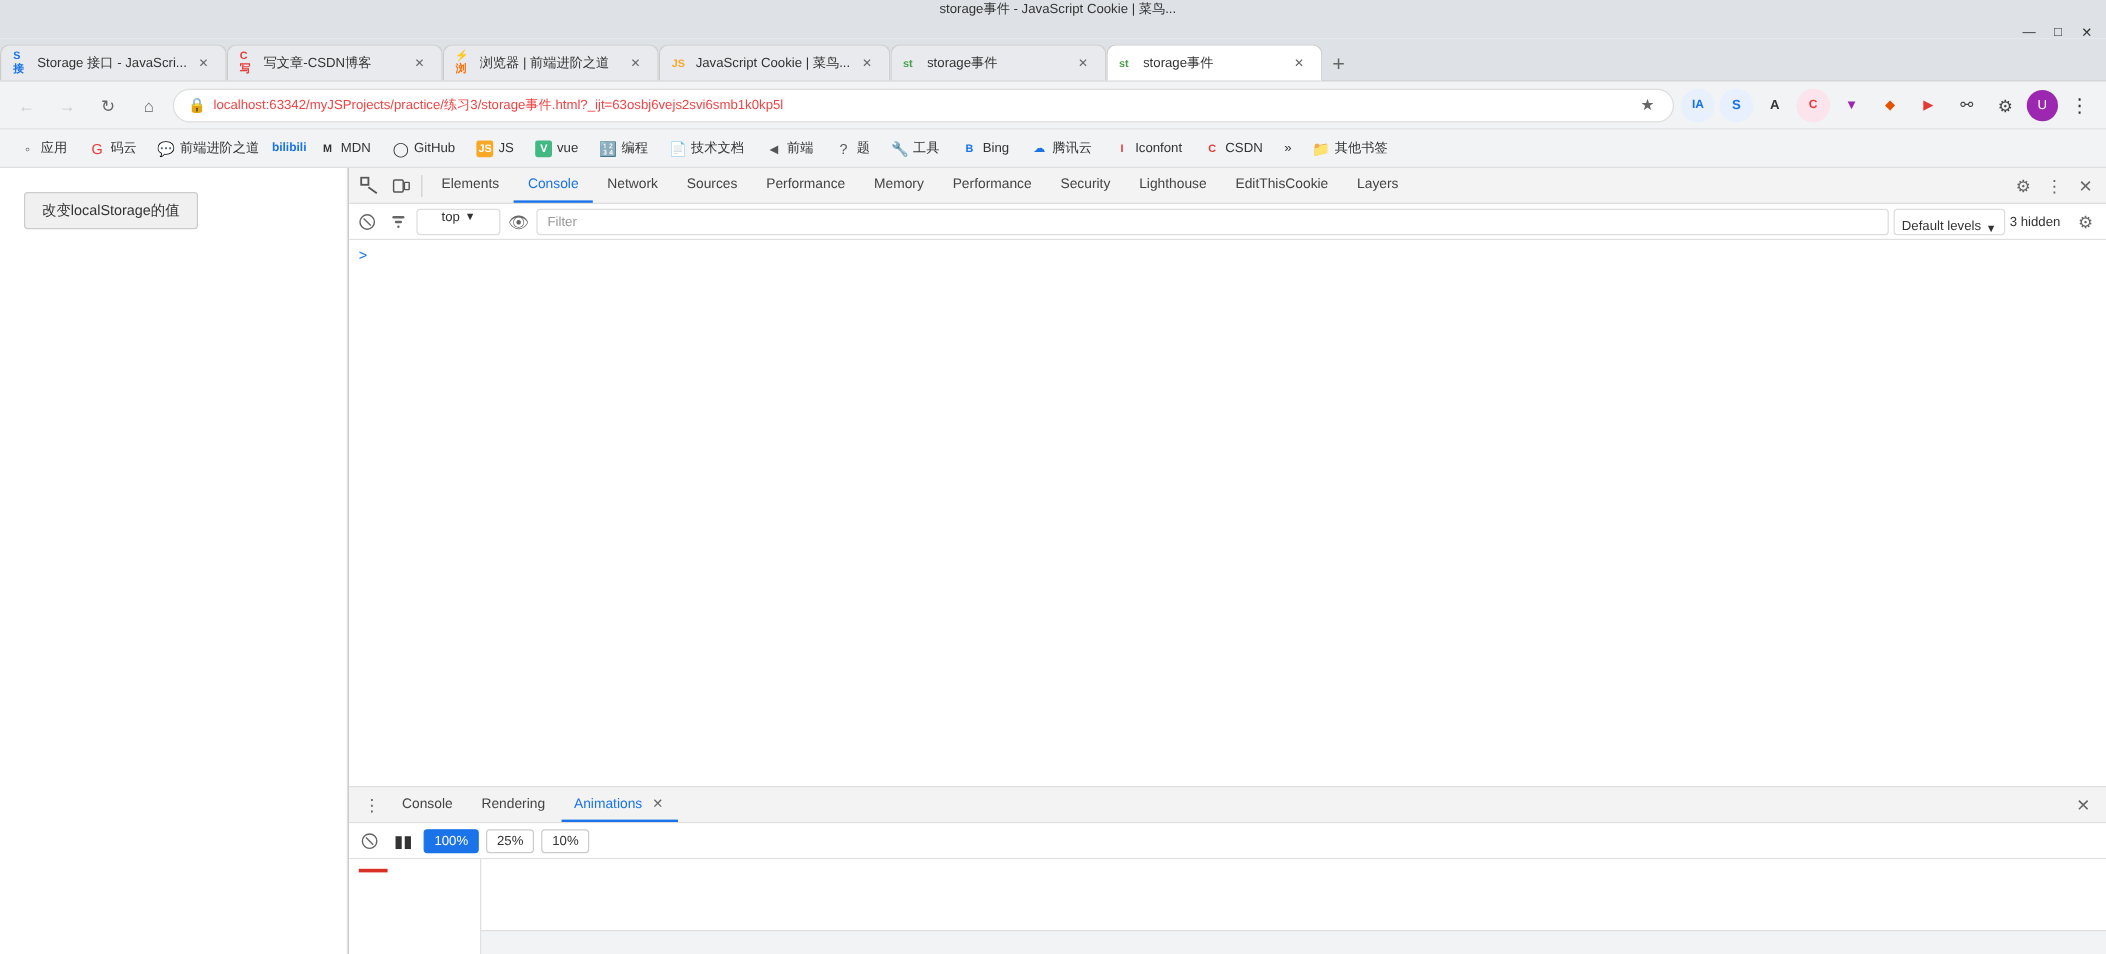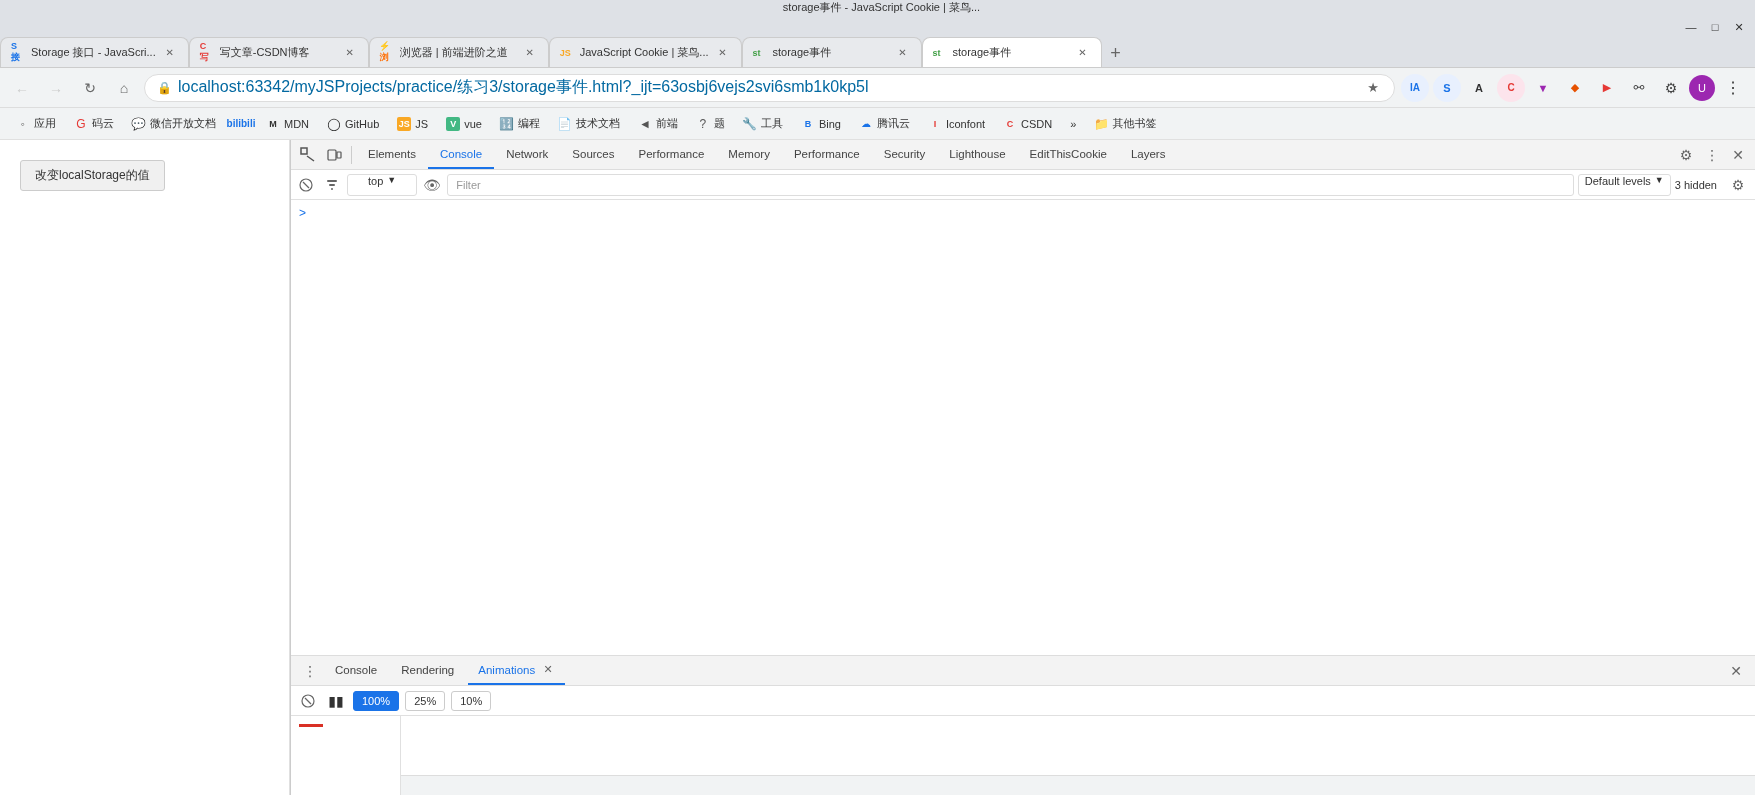--- a/index.html
+++ b/index.html
@@ -124,22 +124,22 @@
       border: 1px solid #ddd;
       border-radius: 14px;
       display: flex;
       align-items: center;
       padding: 0 12px;
       font-size: 12px;
       color: #333;
     }
     .address-bar-text {
       flex: 1;
-      font-size: 16px;
-      color: #0369a1;
+      font-size: 11px;
+      color: #ef4444;
     }
     .address-icons {
       display: flex;
       gap: 4px;
     }
     .addr-icon {
       width: 18px;
       height: 18px;
       display: flex;
       align-items: center;
@@ -323,21 +323,21 @@
       border: 1px solid #ddd;
       border-radius: 3px;
       padding: 0 8px;
       font-size: 11px;
       color: #333;
       outline: none;
     }
     .filter-input::placeholder { color: #999; }
     .log-level-selector {
       display: flex;
-      align-items: flex-start;
+      align-items: flex-end;
       height: 22px;
       border: 1px solid #ddd;
       border-radius: 3px;
       padding: 0 6px;
       font-size: 11px;
       color: #333;
       cursor: pointer;
       background: #fff;
       gap: 4px;
     }
@@ -595,21 +595,21 @@
   <div class="bookmark-item">
     <span class="bk-icon" style="color:#555;">◦</span>
     <span>应用</span>
   </div>
   <div class="bookmark-item">
     <span class="bk-icon" style="color:#e53935;">G</span>
     <span>码云</span>
   </div>
   <div class="bookmark-item">
     <span class="bk-icon" style="color:#07c160;">💬</span>
-    <span>微信开放文档</span>
+    <span>前端进阶之道</span>
   </div>
   <div class="bookmark-item">
     <span class="bk-icon" style="color:#1a73e8;font-weight:bold;font-size:10px;">bilibili</span>
   </div>
   <div class="bookmark-item">
     <span class="bk-icon" style="color:#333;font-weight:bold;font-size:9px;">M</span>
     <span>MDN</span>
   </div>
   <div class="bookmark-item">
     <span class="bk-icon" style="color:#333;">◯</span>

